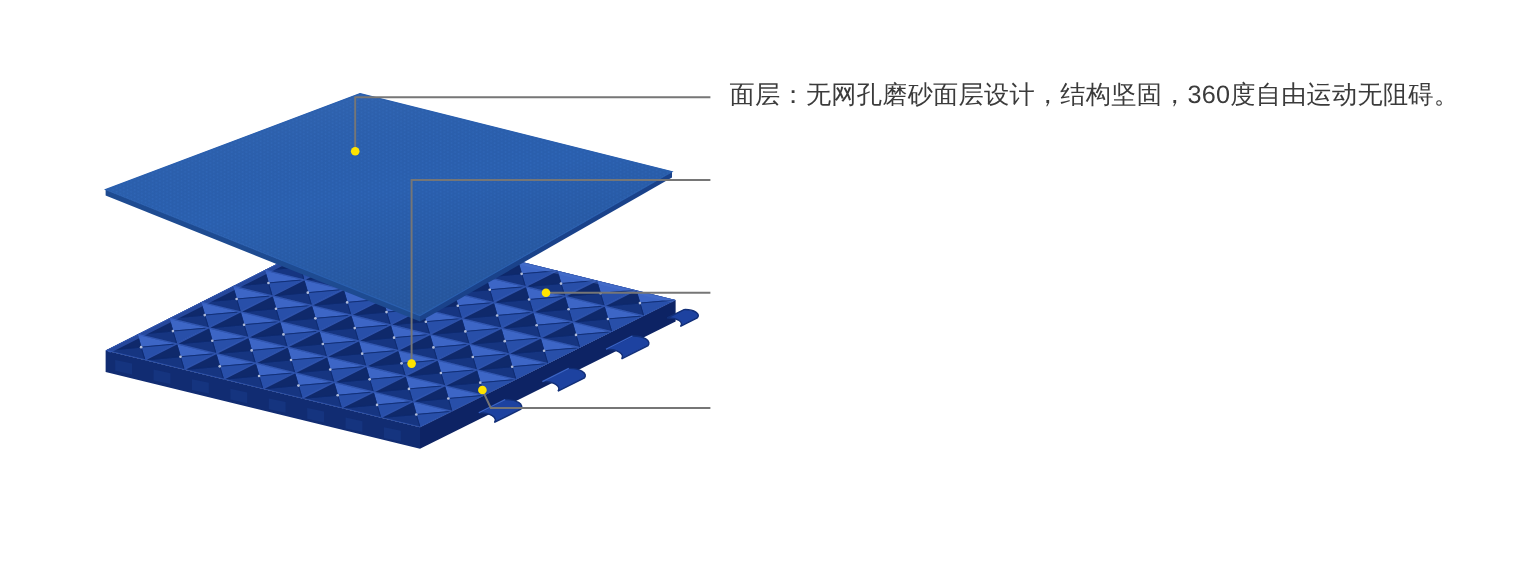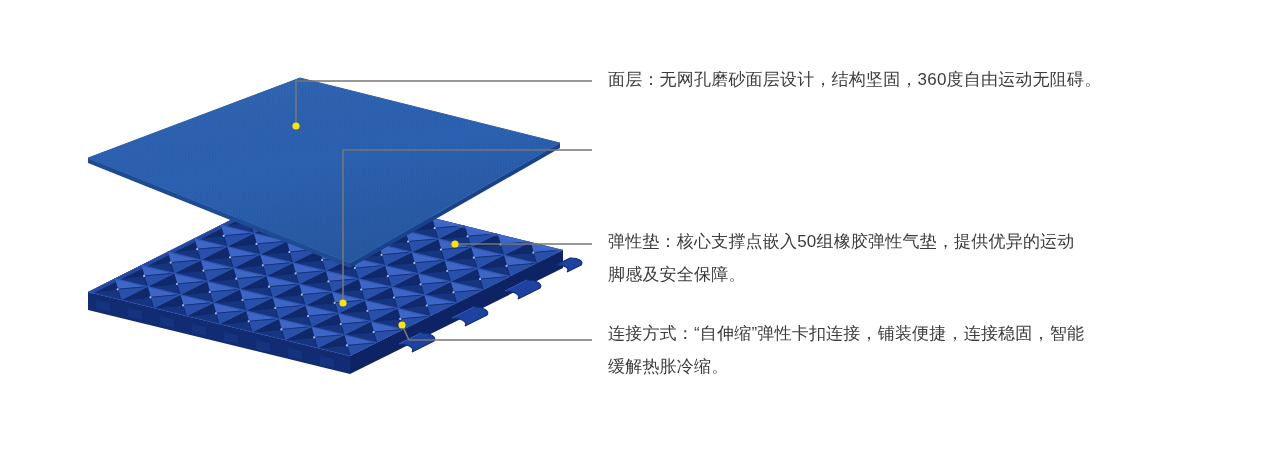--- a/index.html
+++ b/index.html
@@ -37,21 +37,21 @@
     left: 608px;
     top: 0;
     width: 660px;
     height: 475px;
   }
   .callout {
     position: absolute;
     left: 0;
     width: 640px;
     color: #3b3b3b;
-    font-size: 17px;
+    font-size: 21px;
     line-height: 32.5px;
     letter-spacing: 0.2px;
     white-space: pre-line;
   }
   .callout-0 { top: 64px; }
   .callout-1 { top: 134px; }
   .callout-2 { top: 226px; }
   .callout-3 { top: 318px; }
 
   
@@ -613,19 +613,15 @@
     <g fill="#ffe400">
       <circle cx="296" cy="126" r="3.6"></circle>
       <circle cx="343" cy="303" r="3.6"></circle>
       <circle cx="455" cy="244" r="3.6"></circle>
       <circle cx="402" cy="325" r="3.6"></circle>
     </g>
   </svg>
 
   <div id="callouts">
     <div class="callout callout-0">面层：无网孔磨砂面层设计，结构坚固，360度自由运动无阻碍。</div>
-    <div class="callout callout-2">弹性垫：核心支撑点嵌入50组橡胶弹性气垫，提供优异的运动
-脚感及安全保障。</div>
-    <div class="callout callout-3">连接方式：“自伸缩”弹性卡扣连接，铺装便捷，连接稳固，智能
-缓解热胀冷缩。</div>
   </div>
 
 </div>
 
 </body></html>

